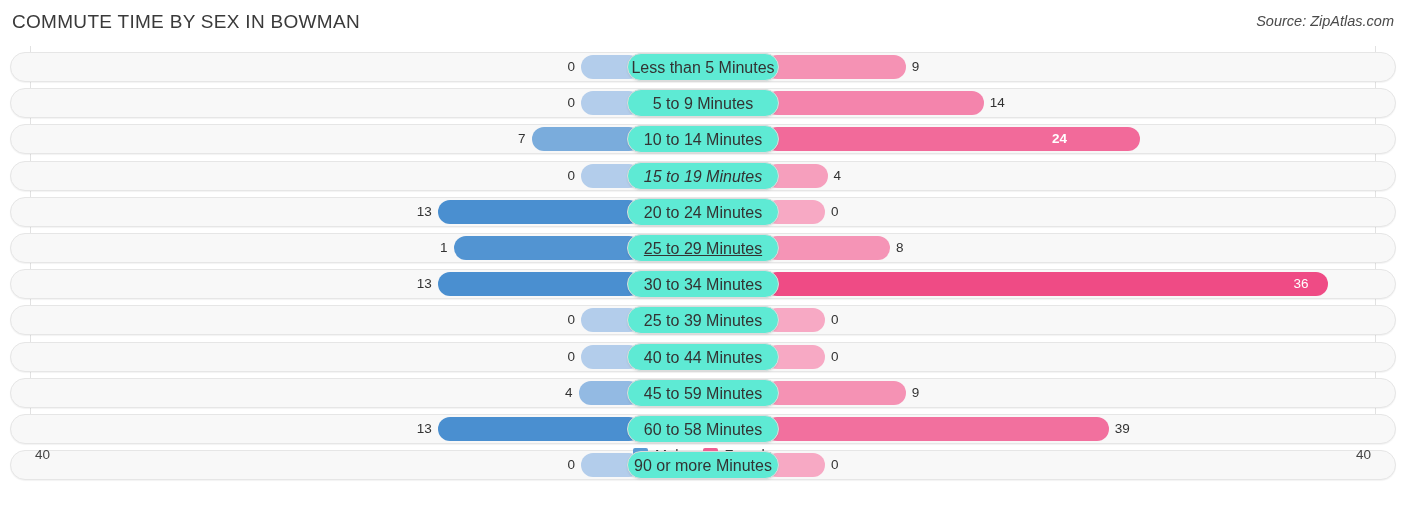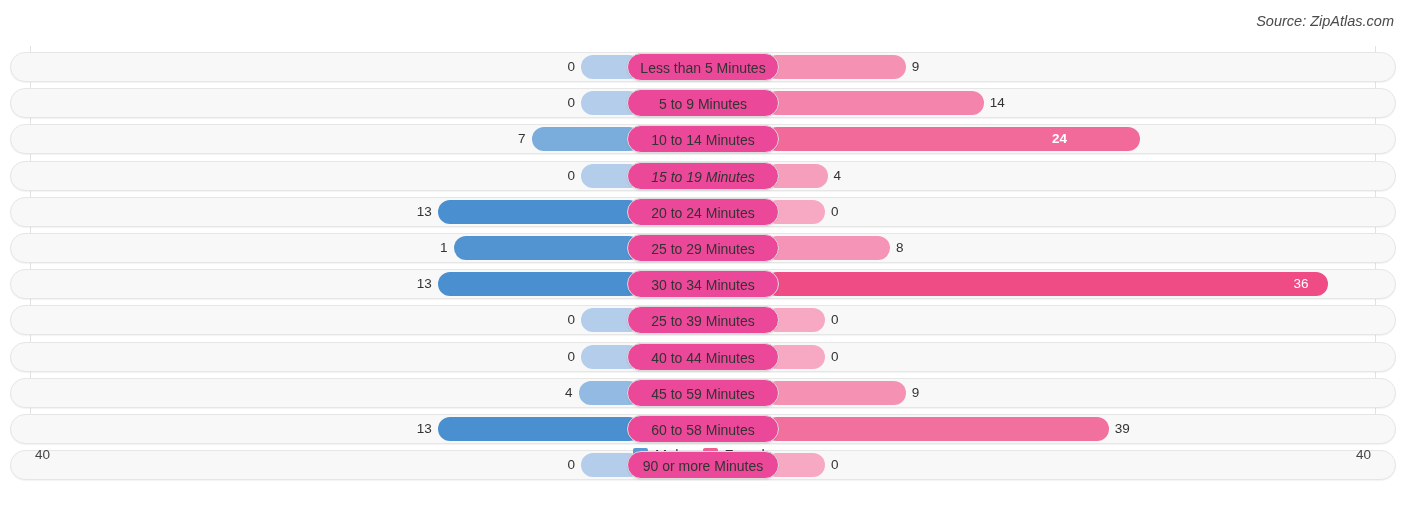--- a/index.html
+++ b/index.html
@@ -46,24 +46,24 @@
   }
   .bar.male{}
   .bar.female{}
   .vlabel{
     position:absolute;top:0;height:30px;line-height:30px;
     font-size:13.5px;color:#333;white-space:nowrap;
   }
   .vlabel.inside{color:#ffffff;}
   .pill{
     position:absolute;top:1px;height:28px;line-height:28px;
-    background:#ec4899;
+    background:#5eead4;
     border:1px solid #dcdcdc;
     border-radius:14px;
-    font-size:14px;color:#333;
+    font-size:16px;color:#333;
     text-align:center;
     white-space:nowrap;
     box-sizing:border-box;
     box-shadow:0 1px 2px rgba(0,0,0,.07);
     z-index:5;
   }
   .axis{
     position:absolute;bottom:0;height:40px;width:1406px;
   }
   .axis-left{
@@ -77,20 +77,21 @@
     display:flex;justify-content:center;align-items:center;gap:16px;
   }
   .legend-item{display:flex;align-items:center;gap:7px;}
   .swatch{width:15px;height:15px;border-radius:2px;display:inline-block;}
   .legend-label{font-size:14.5px;color:#333;}
 </style>
 </head>
 <body>
 
 <div class="header">
+  <div class="title">COMMUTE TIME BY SEX IN BOWMAN</div>
   <div class="source">Source: ZipAtlas.com</div>
 </div>
 
 <div class="plot" id="plot">
   <div class="gridline" style="left:30px"></div>
   <div class="gridline" style="left:1375px"></div>
   <div id="rows">
       <div class="row" style="top: 6px;"></div>
       <div class="barwrap" style="top: 6px; left: 0px;">
         <div class="bar male" style="left: 581px; width: 60px; background: rgb(179, 205, 235);"></div>
@@ -131,21 +132,21 @@
         <div class="vlabel" style="left: 831px;">0</div>
       </div>
       <div class="pill" style="left: 627px; width: 152px; top: 151.8px;">20 to 24 Minutes</div>
       <div class="row" style="top: 187px;"></div>
       <div class="barwrap" style="top: 187px; left: 0px;">
         <div class="bar male" style="left: 453.5px; width: 187.5px; background: rgb(82, 148, 210);"></div>
         <div class="vlabel" style="right: 958.5px;">1</div>
         <div class="bar female" style="left: 765px; width: 125px; background: rgb(245, 148, 182);"></div>
         <div class="vlabel" style="left: 896px;">8</div>
       </div>
-      <div class="pill" style="left: 627px; width: 152px; top: 188px;">25 to 29 Minutes</div>
+      <div class="pill" style="left: 627px; width: 152px; top: 188px; text-decoration: underline;">25 to 29 Minutes</div>
       <div class="row" style="top: 223.2px;"></div>
       <div class="barwrap" style="top: 223.2px; left: 0px;">
         <div class="bar male" style="left: 437.875px; width: 203.125px; background: rgb(74, 143, 208);"></div>
         <div class="vlabel" style="right: 974.125px;">13</div>
         <div class="bar female" style="left: 765px; width: 562.5px; background: rgb(239, 75, 133);"></div>
         <div class="vlabel inside" style="left: 1293.5px;">36</div>
       </div>
       <div class="pill" style="left: 627px; width: 152px; top: 224.2px;">30 to 34 Minutes</div>
       <div class="row" style="top: 259.4px;"></div>
       <div class="barwrap" style="top: 259.4px; left: 0px;">

